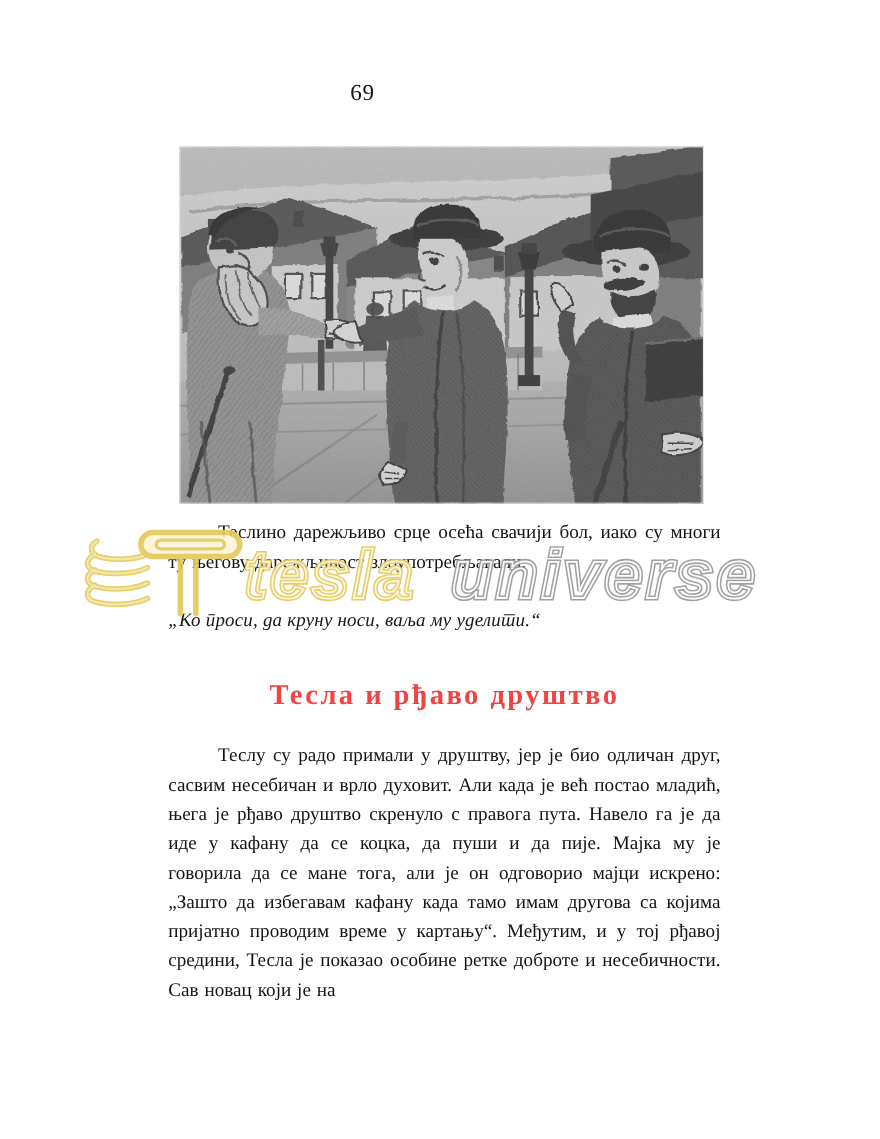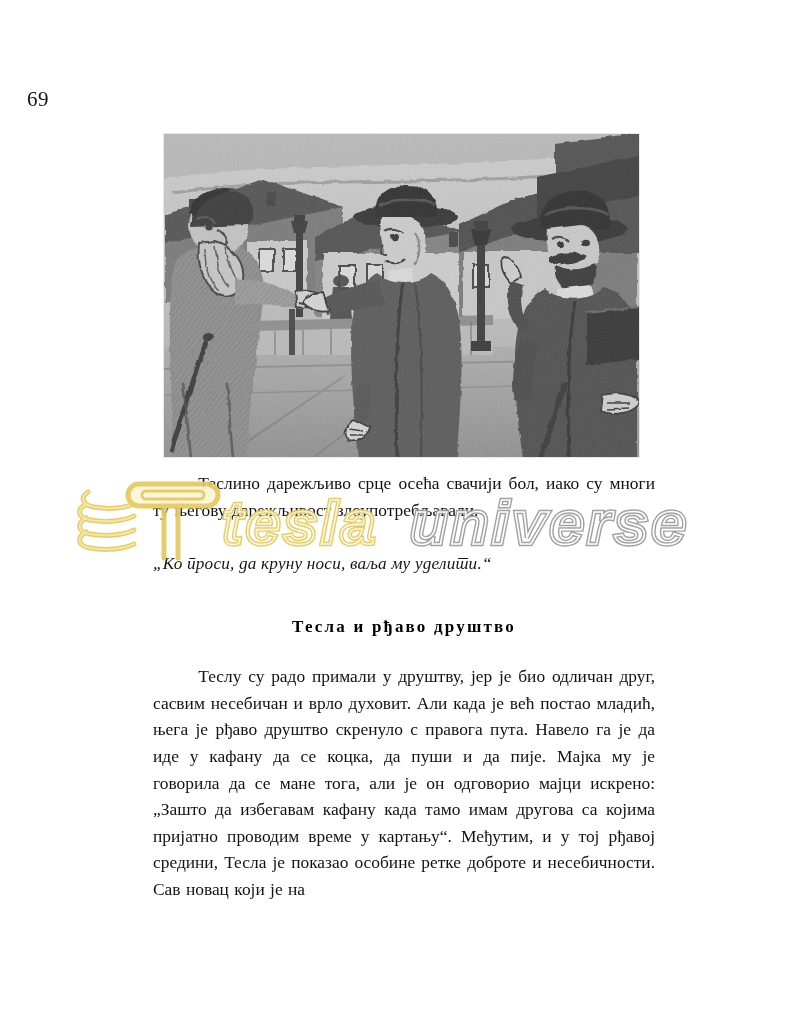--- a/index.html
+++ b/index.html
@@ -20,24 +20,24 @@
 
   .page {
     position: absolute;
     inset: 0;
     background: #ffffff;
   }
 
   
   .folio {
     position: absolute;
-    top: 87px;
+    top: 72px;
     right: 0;
     width: 773px;
-    text-align: left;
+    text-align: center;
     padding-right: 168px;
     box-sizing: border-box;
     font-size: 21px;
     font-weight: 400;
     letter-spacing: 0.5px;
     color: #151515;
   }
 
   
   .figure {
@@ -82,24 +82,24 @@
     line-height: 26px;
     color: #161616;
     letter-spacing: 0.2px;
   }
 
   h2.section-title {
     margin: 0;
     margin-top: 40px;
     margin-bottom: 26px;
     text-align: center;
-    font-size: 17px;
+    font-size: 26px;
     font-weight: 700;
     letter-spacing: 2.2px;
-    color: #000000;
+    color: #ef4444;
   }
 
   
   .watermark {
     position: absolute;
     left: 72px;
     top: 474px;
     width: 660px;
     height: 92px;
     pointer-events: none;

